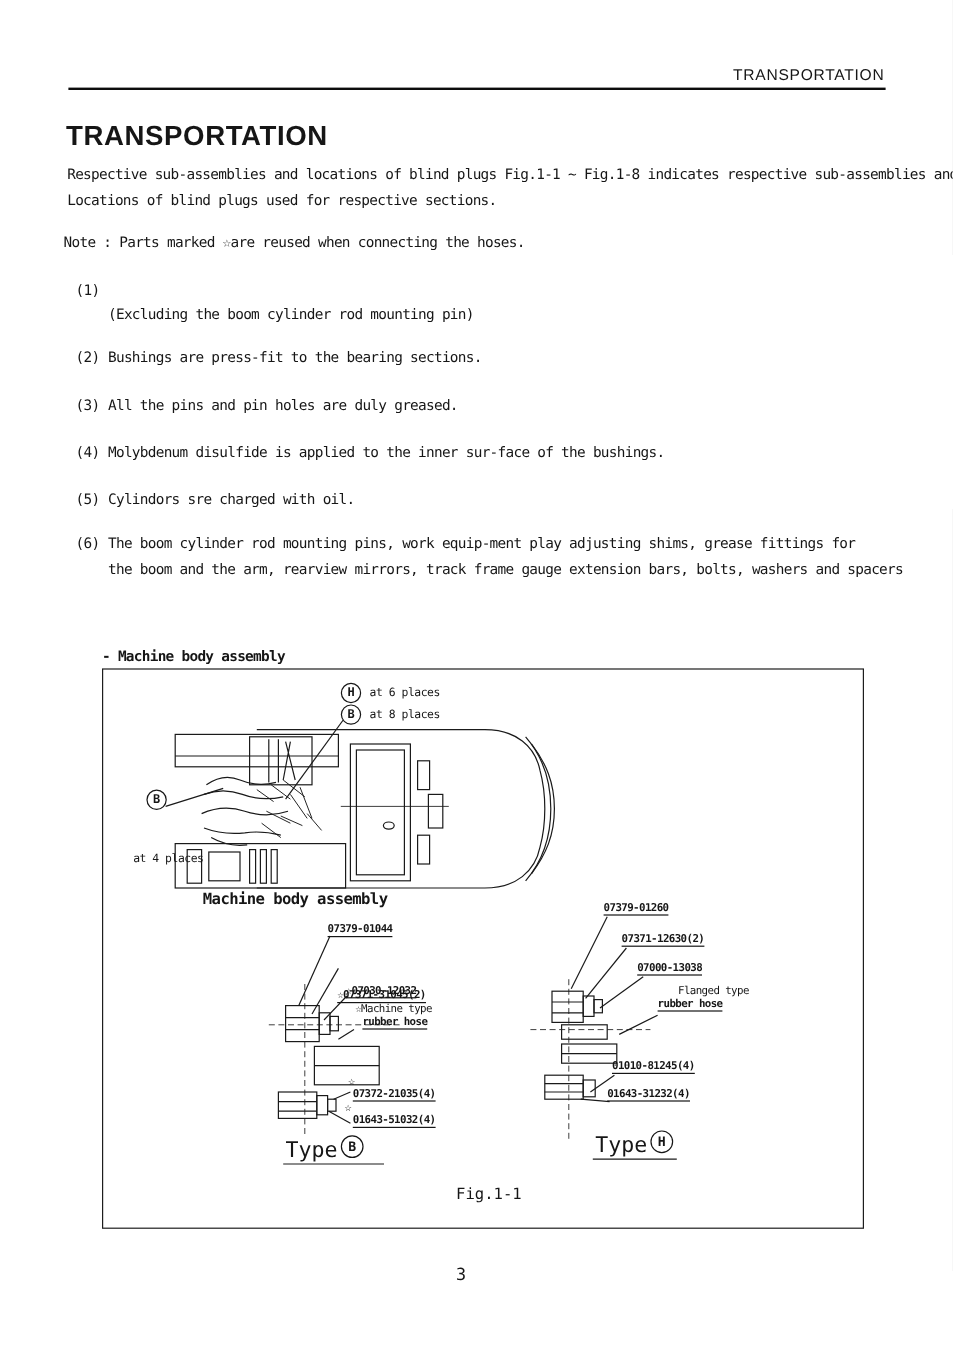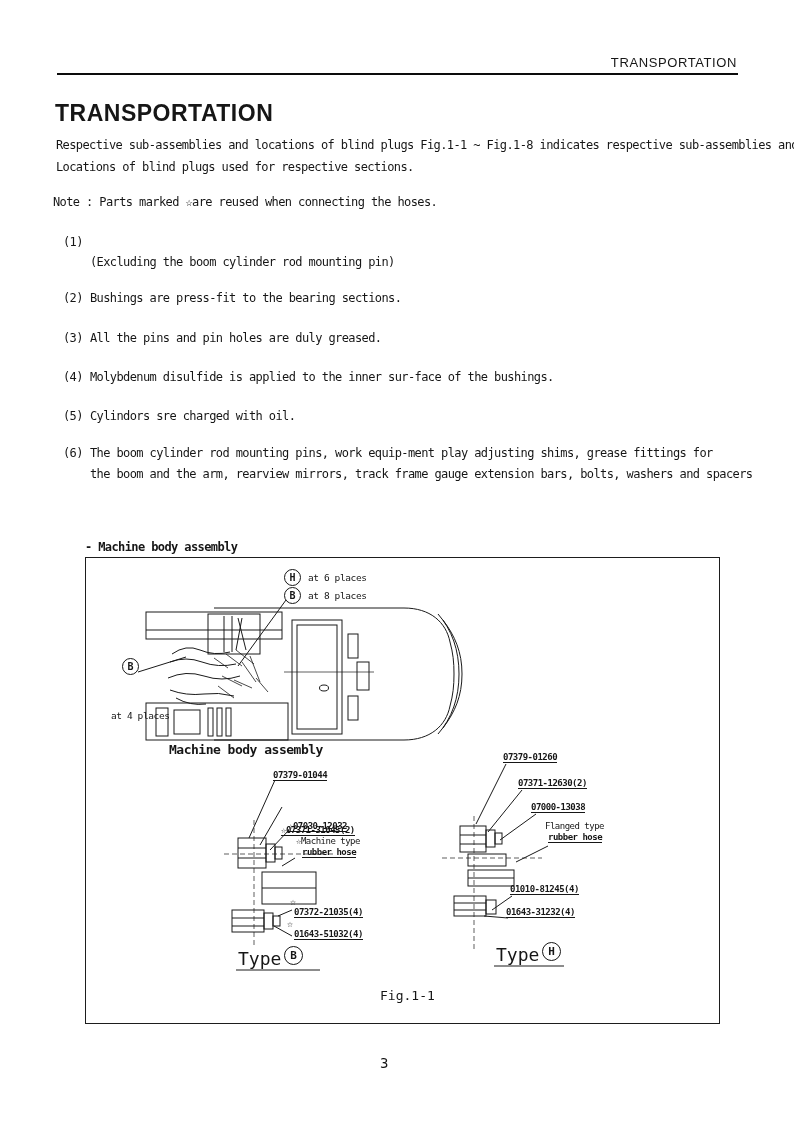--- a/index.html
+++ b/index.html
@@ -176,21 +176,21 @@
     <span class="star" style="left:204px;top:338px;">☆</span>
     <span class="plabel" style="left:208px;top:349px;">07372-21035(4)</span>
     <span class="star" style="left:201px;top:360px;">☆</span>
     <span class="plabel" style="left:208px;top:371px;">01643-51032(4)</span>
     <span class="typeword" style="left:152px;top:390px;">Type</span>
     <span class="badge big" style="left:198px;top:388px;">B</span>
 
     <span class="plabel" style="left:417px;top:194px;">07379-01260</span>
     <span class="plabel" style="left:432px;top:220px;">07371-12630(2)</span>
     <span class="plabel" style="left:445px;top:244px;">07000-13038</span>
-    <span class="pplain" style="left:459px;top:263px;">Flanged type</span>
+    <span class="pplain" style="left:479px;top:263px;">Flanged type</span>
     <span class="plabel" style="left:462px;top:274px;">rubber hose</span>
     <span class="plabel" style="left:424px;top:326px;">01010-81245(4)</span>
     <span class="plabel" style="left:420px;top:349px;">01643-31232(4)</span>
     <span class="typeword" style="left:410px;top:386px;">Type</span>
     <span class="badge big" style="left:456px;top:384px;">H</span>
 
     <span class="figcap" style="left:294px;top:430px;">Fig.1-1</span>
   </div>
 
   <div class="pageno" style="left:380px;top:1055px;position:absolute;">3</div>

